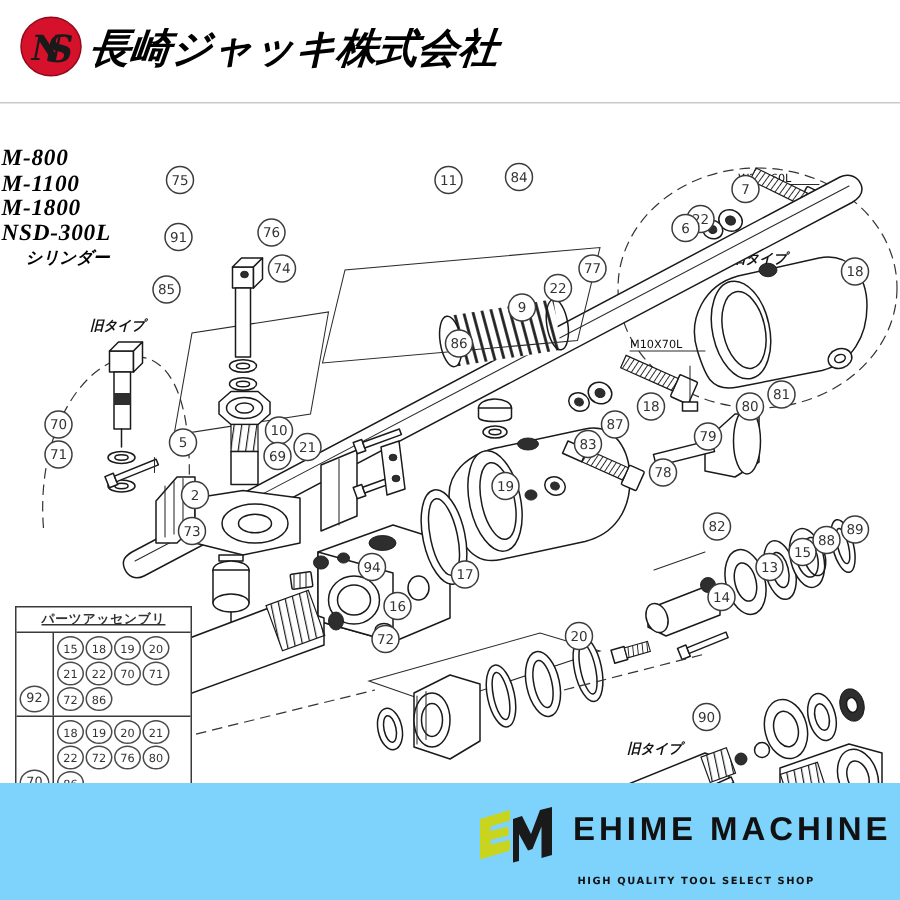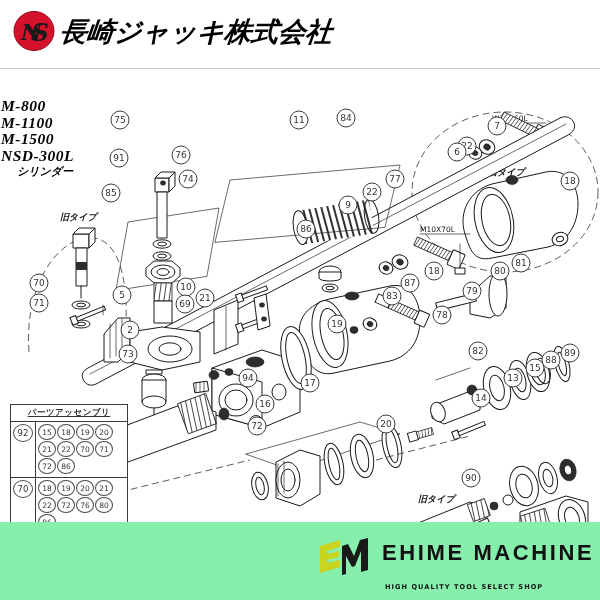--- a/index.html
+++ b/index.html
@@ -39,33 +39,33 @@
 
   
   .ptable{position:absolute;left:10px;top:404px;width:116px;border:1px solid #3a3a3a;background:#fff;}
   .ptable .cap{
     font-family:"DejaVu Sans",sans-serif;font-size:8.5px;font-weight:700;
     text-align:center;padding:2px 0 2px;border-bottom:1px solid #3a3a3a;letter-spacing:.5px;color:#333;text-decoration:underline;
   }
   .prow{display:flex;align-items:center;border-bottom:1px solid #3a3a3a;}
   .prow:last-child{border-bottom:none;}
   .pkey{
-    width:24px;flex:0 0 24px;display:flex;align-items:flex-start;justify-content:center;
+    width:24px;flex:0 0 24px;display:flex;align-items:flex-end;justify-content:center;
     align-self:stretch;border-right:1px solid #3a3a3a;padding:2px 0;
   }
   .pvals{flex:1;padding:2px 1px 3px 2px;display:flex;flex-wrap:wrap;gap:1px;}
   .bub{
     display:inline-flex;align-items:center;justify-content:center;
     width:16px;height:14px;border:1px solid #4a4a4a;border-radius:50%;
     font-family:"DejaVu Sans",sans-serif;font-size:7.5px;color:#333;background:#fff;
   }
   .bub.key{width:18px;height:16px;font-size:8.5px;}
 
   
-  .footer{position:absolute;left:0;top:522px;width:600px;height:78px;background:#86efac;}
+  .footer{position:absolute;left:0;top:522px;width:600px;height:78px;background:#7dd3fc;}
   .em-logo{position:absolute;left:318px;top:14px;width:52px;height:40px;}
   .em-name{
     position:absolute;left:382px;top:18px;
     font-family:"Liberation Sans","DejaVu Sans",sans-serif;
     font-size:22px;font-weight:700;letter-spacing:2.6px;color:#111;white-space:nowrap;
   }
   .em-tag{
     position:absolute;left:385px;top:46px;
     font-family:"DejaVu Sans",sans-serif;
     font-size:6.6px;font-weight:700;letter-spacing:1.05px;color:#111;white-space:nowrap;margin-top:15px;
@@ -83,21 +83,21 @@
       <text x="9" y="30" font-family="DejaVu Serif, serif" font-size="23" font-style="italic" font-weight="bold" fill="#1a1a1a">N</text>
       <text x="19" y="31" font-family="DejaVu Serif, serif" font-size="25" font-style="italic" font-weight="bold" fill="#1a1a1a">S</text>
     </svg>
     <div class="brand-jp">長崎ジャッキ株式会社</div>
     <div class="head-rule"></div>
   </div>
 
   <div class="models">
     <div>M-800</div>
     <div>M-1100</div>
-    <div>M-1500</div>
+    <div>M-1800</div>
     <div>NSD-300L</div>
     <div class="cyl">シリンダー</div>
   </div>
 
   <svg id="drawing" viewBox="0 0 600 460">
     <defs>
       <style>
         .ln{fill:none;stroke:#1a1a1a;stroke-width:1;stroke-linecap:round;stroke-linejoin:round;}
         .lnt{fill:none;stroke:#2a2a2a;stroke-width:.7;stroke-linecap:round;}
         .fl{fill:#ffffff;stroke:#1a1a1a;stroke-width:1;stroke-linejoin:round;}

